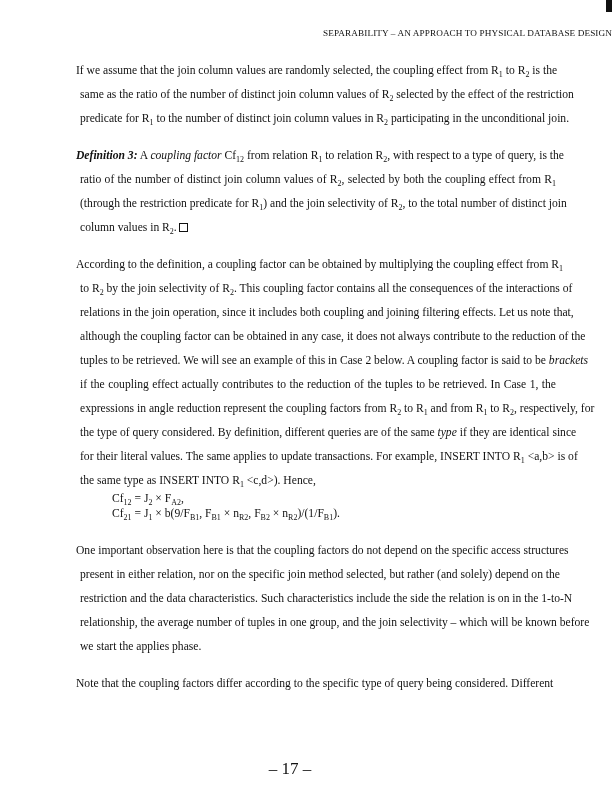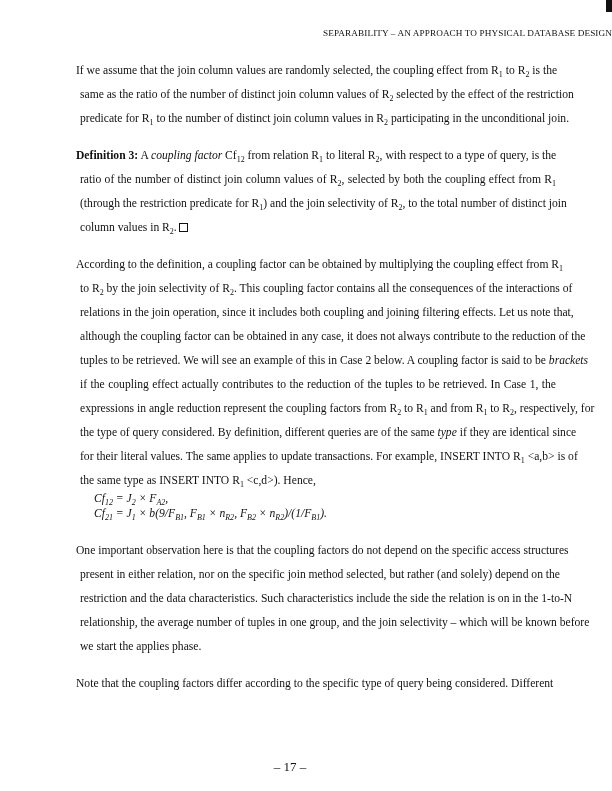--- a/index.html
+++ b/index.html
@@ -7,37 +7,37 @@
          font-family: "Liberation Serif", "DejaVu Serif", serif; color: #111; }
   .corner-mark { position: absolute; right: 0; top: 0; width: 6px; height: 12px; background: #111; }
   .header { position: absolute; top: 28px; left: 0; width: 612px; text-align: right;
             font-size: 9.2px; letter-spacing: 0.1px; }
   .line { position: absolute; left: 83px; width: 453px; font-size: 11.6px; line-height: 14px;
           white-space: nowrap; text-align: justify; text-align-last: justify; }
   .line.last { text-align-last: left; }
   .line.body { left: 52px; width: 476px; margin-left: 28px; }
   .line.bodyfirst { left: 76px; width: 452px; }
   sub { font-size: 8px; vertical-align: -3px; line-height: 0; }
-  .eq { position: absolute; left: 94px; font-size: 11.6px; line-height: 14px; white-space: nowrap; font-style: italic; }
-  .pagenum { position: absolute; top: 759px; left: 0; width: 580px; text-align: center; font-size: 13px; }
+  .eq { position: absolute; left: 112px; font-size: 11.6px; line-height: 14px; white-space: nowrap; }
+  .pagenum { position: absolute; top: 759px; left: 0; width: 580px; text-align: center; font-size: 17px; }
   .qed { display: inline-block; width: 7px; height: 7px; border: 1px solid #111; vertical-align: -1px; margin-left: 2px; }
-  b { font-weight: bold; }
+  b { font-weight: bold; font-style: italic; }
 </style>
 </head>
 <body>
 
 <div class="corner-mark"></div>
 
 <div class="header">SEPARABILITY – AN APPROACH TO PHYSICAL DATABASE DESIGN</div>
 
 <div class="line bodyfirst" style="top:64px"><span>If we assume that the join column values are randomly selected, the coupling effect from R</span><sub>1</sub><span> to R</span><sub>2</sub><span> is the</span></div>
 <div class="line body" style="top:88px"><span>same as the ratio of the number of distinct join column values of R</span><sub>2</sub><span> selected by the effect of the restriction</span></div>
 <div class="line body last" style="top:112px"><span>predicate for R</span><sub>1</sub><span> to the number of distinct join column values in R</span><sub>2</sub><span> participating in the unconditional join.</span></div>
 
-<div class="line bodyfirst" style="top:149px"><b>Definition 3:</b><span> A </span><i>coupling factor</i><span> Cf</span><sub>12</sub><span> from relation R</span><sub>1</sub><span> to literal R</span><sub>2</sub><span>, with respect to a type of query, is the</span></div>
+<div class="line bodyfirst" style="top:149px"><b>Definition 3:</b><span> A </span><i>coupling factor</i><span> Cf</span><sub>12</sub><span> from relation R</span><sub>1</sub><span> to relation R</span><sub>2</sub><span>, with respect to a type of query, is the</span></div>
 <div class="line body" style="top:173px"><span>ratio of the number of distinct join column values of R</span><sub>2</sub><span>, selected by both the coupling effect from R</span><sub>1</sub></div>
 <div class="line body" style="top:197px"><span>(through the restriction predicate for R</span><sub>1</sub><span>) and the join selectivity of R</span><sub>2</sub><span>, to the total number of distinct join</span></div>
 <div class="line body last" style="top:221px"><span>column values in R</span><sub>2</sub><span>.</span><span class="qed"></span></div>
 
 <div class="line bodyfirst" style="top:258px"><span>According to the definition, a coupling factor can be obtained by multiplying the coupling effect from R</span><sub>1</sub></div>
 <div class="line body" style="top:282px"><span>to R</span><sub>2</sub><span> by the join selectivity of R</span><sub>2</sub><span>.  This coupling factor contains all the consequences of the interactions of</span></div>
 <div class="line body" style="top:306px">relations in the join operation, since it includes both coupling and joining filtering effects.  Let us note that,</div>
 <div class="line body" style="top:330px">although the coupling factor can be obtained in any case, it does not always contribute to the reduction of the</div>
 <div class="line body" style="top:354px"><span>tuples to be retrieved.  We will see an example of this in Case 2 below.  A coupling factor is said to be </span><i>brackets</i></div>
 <div class="line body" style="top:378px">if the coupling effect actually contributes to the reduction of the tuples to be retrieved.  In Case 1, the</div>

